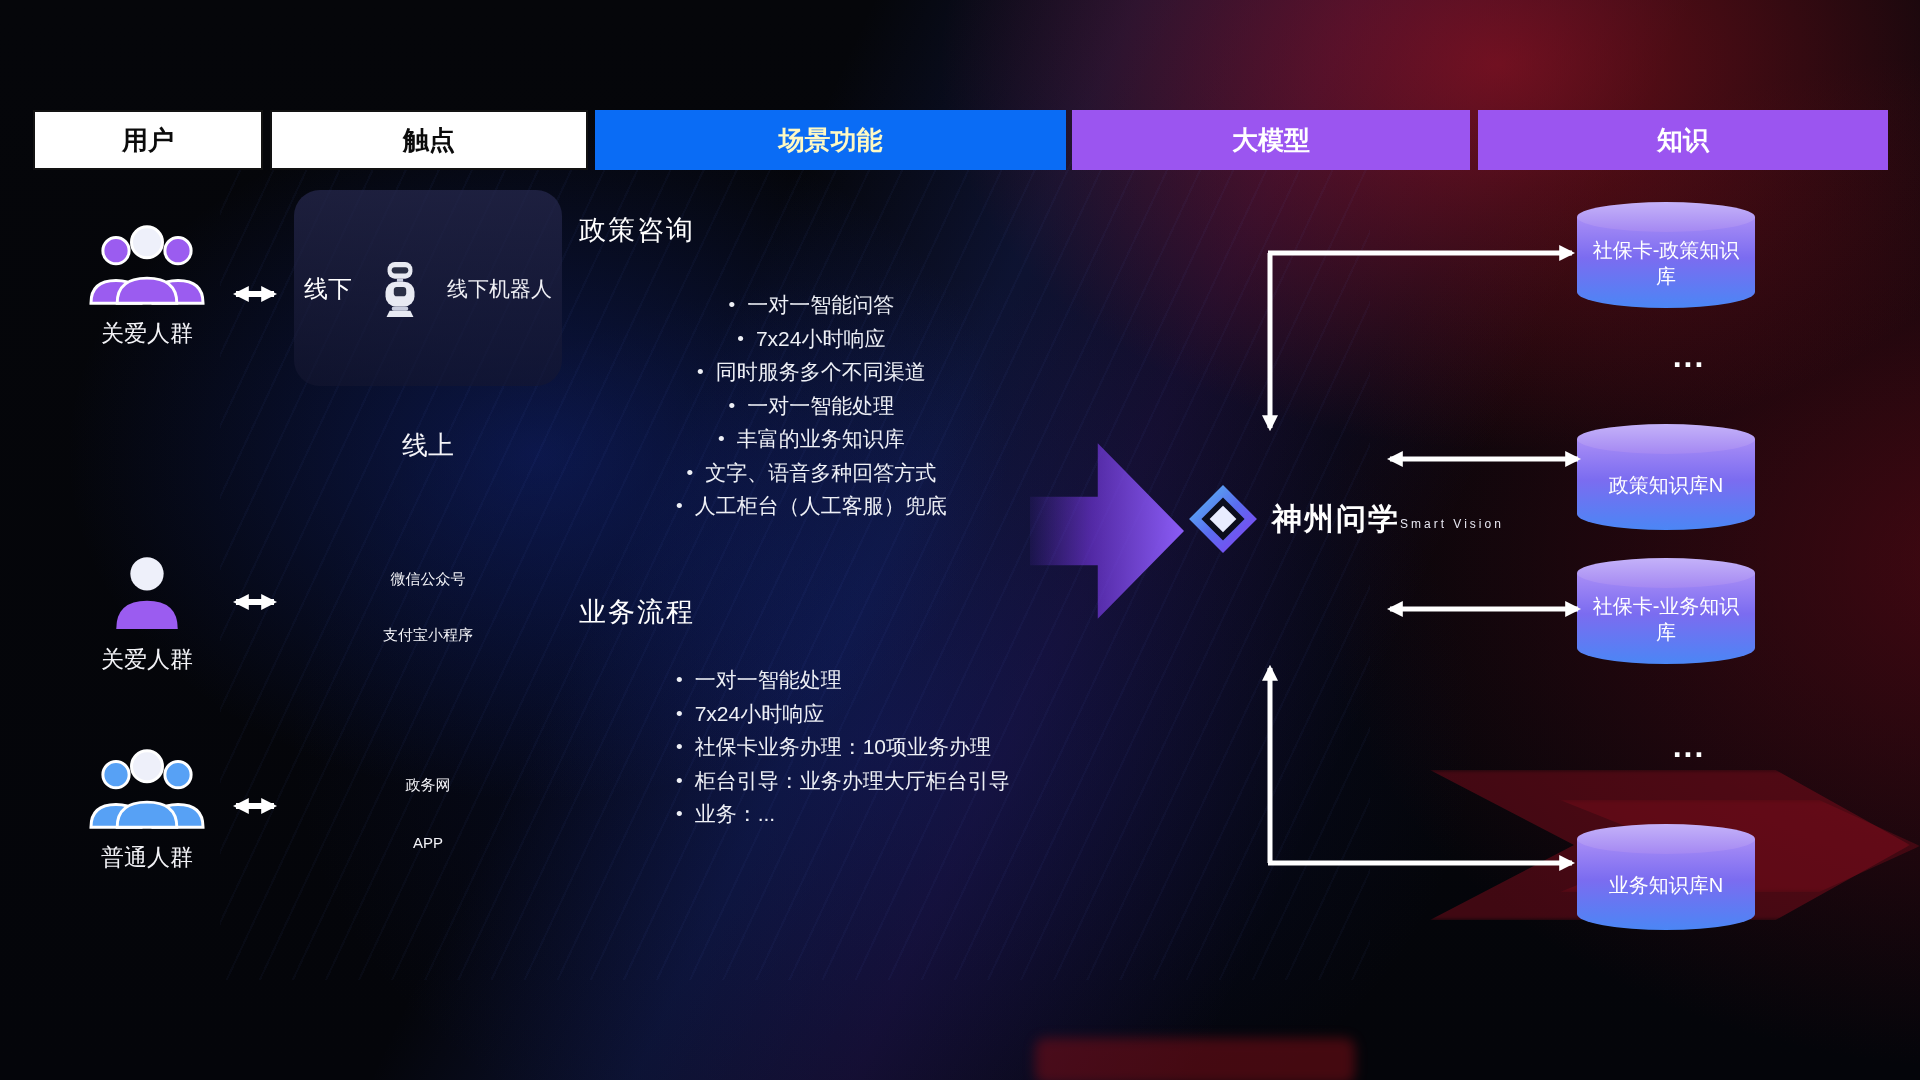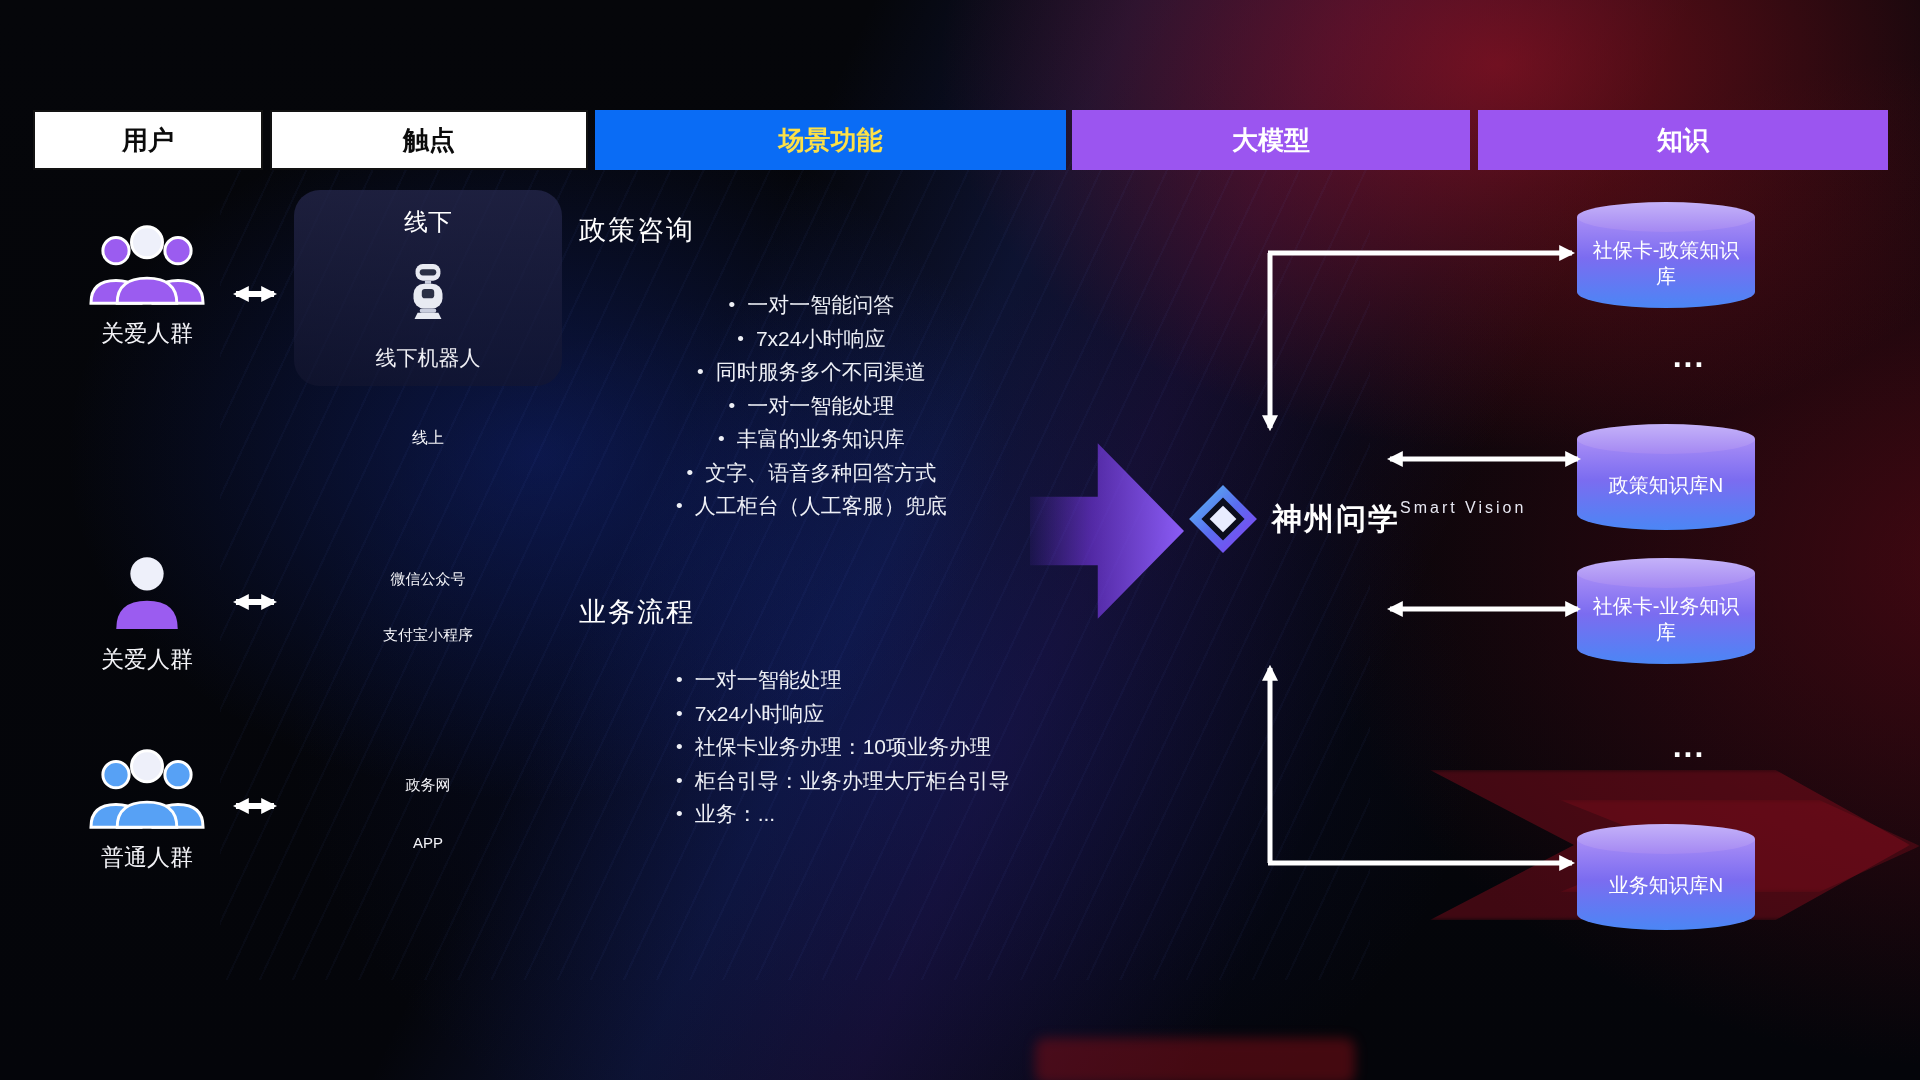--- a/index.html
+++ b/index.html
@@ -21,44 +21,44 @@
   }
   .swoosh{position:absolute;background:#8a0f1d;opacity:.45;filter:blur(2px);}
   .swoosh.s1{left:1430px;top:770px;width:480px;height:150px;clip-path:polygon(0 0,72% 0,100% 50%,72% 100%,0 100%,30% 50%);}
   .swoosh.s2{left:1560px;top:800px;width:360px;height:92px;clip-path:polygon(0 0,72% 0,100% 50%,72% 100%,0 100%,32% 50%);opacity:.35;}
   .bottom-red{position:absolute;left:1035px;top:1038px;width:320px;height:46px;background:#7a0d16;opacity:.55;filter:blur(6px);border-radius:10px;}
 
   
   .hdr{position:absolute;top:110px;height:60px;display:flex;align-items:center;justify-content:center;
        font-size:26px;font-weight:bold;box-sizing:border-box;}
   .hdr.white{background:#ffffff;color:#0b0b0b;border:2px solid #121212;}
-  .hdr.blue{background:var(--scene-header,#0a6cf5);color:#fde047;text-align:center;}
+  .hdr.blue{background:var(--scene-header,#0a6cf5);color:#fef9c3;text-align:center;}
   .hdr.purple{background:var(--model-header,#9b55f0);color:#fff;}
   .hdr.h1{left:33px;width:230px;}
   .hdr.h2{left:270px;width:318px;}
   .hdr.h3{left:595px;width:471px;}
   .hdr.h4{left:1072px;width:398px;}
   .hdr.h5{left:1478px;width:410px;}
 
   
   .user-block{position:absolute;width:150px;display:flex;flex-direction:column;align-items:center;text-align:center;}
   .user-block .ulabel{margin-top:10px;font-size:23px;color:#f2f2f6;}
   .ub1{left:72px;top:222px;}
   .ub2{left:72px;top:552px;}
   .ub3{left:72px;top:746px;}
 
   
   .robot-card{position:absolute;left:294px;top:190px;width:268px;height:196px;border-radius:26px;
     background:linear-gradient(180deg, rgba(38,40,78,.72), rgba(20,22,48,.6));
-    display:flex;flex-direction:column;align-items:center;justify-content:space-between;
+    display:flex;align-items:center;justify-content:space-between;
     padding:16px 10px 14px;box-sizing:border-box;text-align:right;}
   .robot-card .tp-title{font-size:24px;color:#fff;}
   .robot-card .tp-sub{font-size:21px;color:#f0f0f5;}
   .tp-text{position:absolute;left:290px;width:276px;text-align:center;font-size:15px;color:#f4f4f8;}
-  .tp-online{top:428px;font-size:16px;}
+  .tp-online{top:428px;font-size:26px;}
   .tp-wechat{top:570px;}
   .tp-alipay{top:626px;}
   .tp-gov{top:776px;}
   .tp-app{top:834px;}
 
   
   .scene-title{position:absolute;left:579px;width:470px;font-size:27px;color:#fff;letter-spacing:2px;}
   .st1{top:212px;}
   .st2{top:594px;}
   .scene-list{position:absolute;left:676px;margin:0;padding:0;list-style:none;font-size:21px;color:#eef0f6;}
@@ -69,21 +69,21 @@
 
   
   .flow-arrow{position:absolute;left:1030px;top:424px;width:154px;height:214px;
     background:linear-gradient(90deg, rgba(100,45,215,.10), rgba(124,58,237,.6) 40%, #8b5cf6 100%);
     clip-path:polygon(0 34%,44% 34%,44% 9%,100% 50%,44% 91%,44% 66%,0 66%);}
 
   
   .model{position:absolute;left:1186px;top:482px;display:flex;align-items:center;gap:12px;}
   .model .mtxt{display:flex;}
   .model .mname{font-size:30px;font-weight:bold;letter-spacing:2px;color:#fff;}
-  .model .msub{font-size:16px;letter-spacing:3px;color:#e8e8f2;margin-top:0;}
+  .model .msub{font-size:12px;letter-spacing:3px;color:#e8e8f2;margin-top:18px;}
 
   
   .db{position:absolute;left:1577px;width:178px;height:106px;}
   .db .db-body{position:absolute;left:0;right:0;top:15px;bottom:0;
     background:linear-gradient(180deg, var(--db-gradient-top,#a98ef6) 0%, #7b6cf0 45%, var(--db-gradient-bottom,#4b86f5) 100%);
     border-radius:0 0 50% 50% / 0 0 16px 16px;}
   .db .db-top{position:absolute;left:0;right:0;top:0;height:30px;border-radius:50%;
     background:linear-gradient(180deg,#c4b2f9,#a488f2);}
   .db .db-label{position:absolute;left:8px;right:8px;top:20px;bottom:4px;display:flex;align-items:center;justify-content:center;
     text-align:center;font-size:20px;line-height:1.3;color:#fff;}

